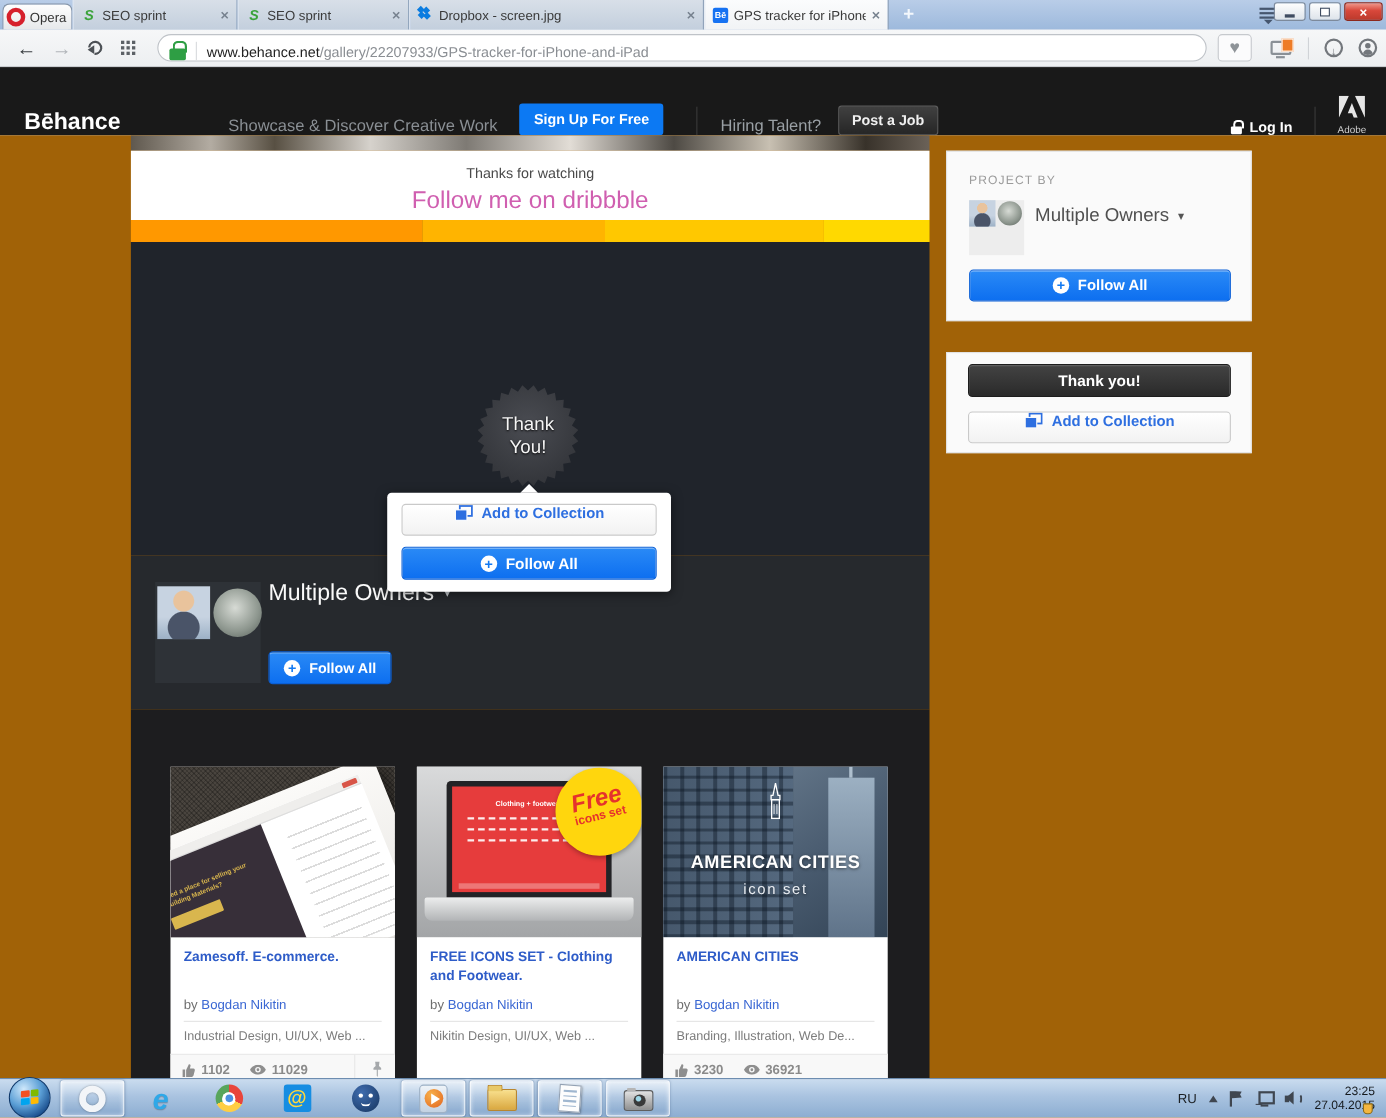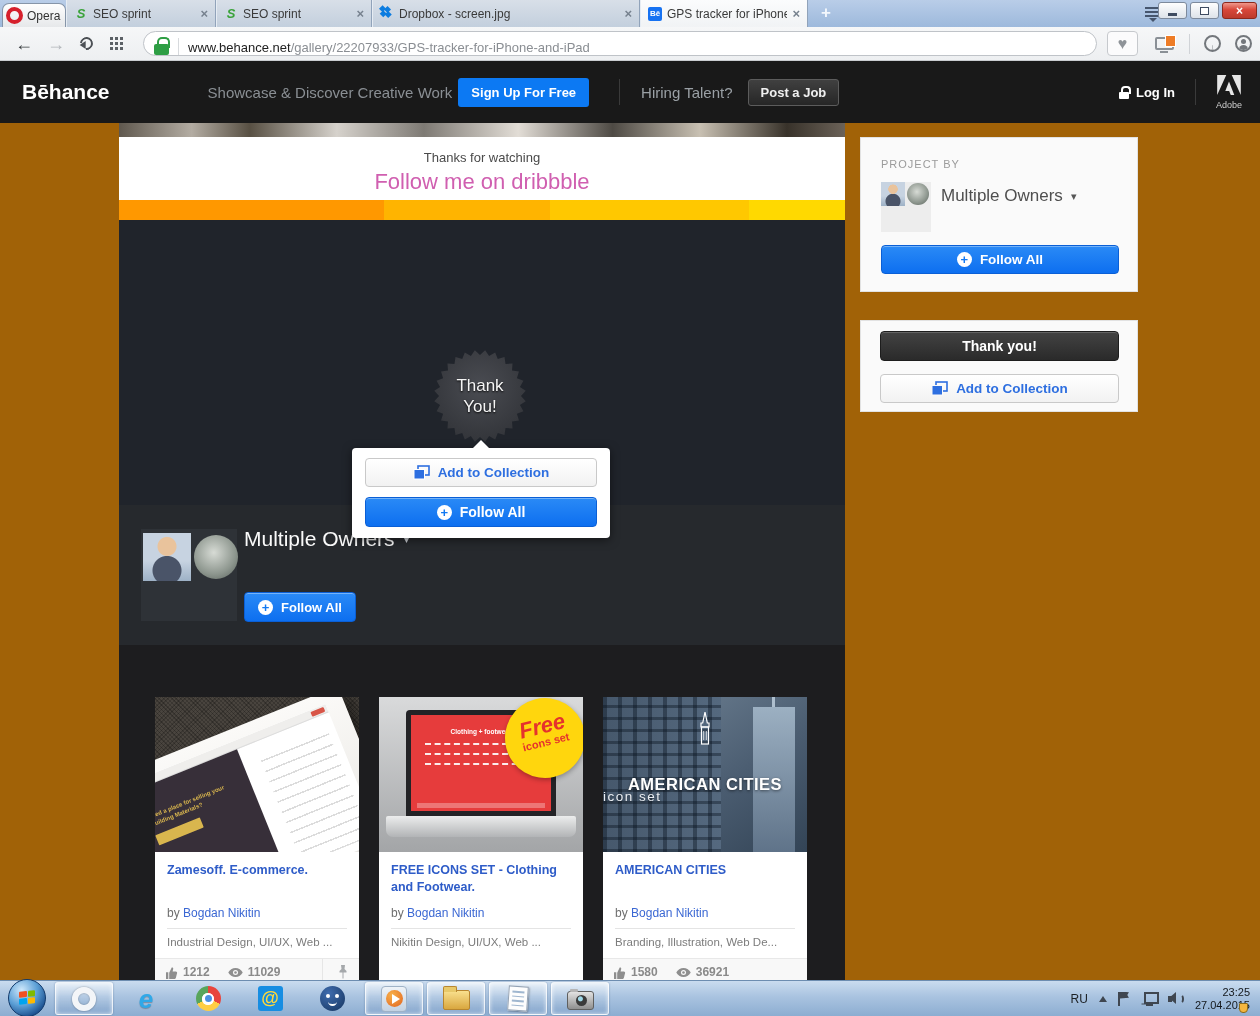--- a/index.html
+++ b/index.html
@@ -73,24 +73,24 @@
   .tb-sep{width:1px;height:20px;background:#d0d3d7;margin:0 7px}
   .ic-down{width:17px;height:17px;border:2px solid #73777c;border-radius:50%;text-align:center;margin:0 7px}
   .ic-down i{font-size:10px;font-weight:bold;color:#73777c;font-style:normal;line-height:13px}
   .ic-user{width:17px;height:17px;border:2px solid #73777c;border-radius:50%;position:relative;
            overflow:hidden;margin-left:7px}
   .ic-user::before{content:"";position:absolute;left:4px;top:2px;width:5px;height:5px;border-radius:50%;background:#73777c}
   .ic-user::after{content:"";position:absolute;left:2px;top:8px;width:9px;height:6px;border-radius:5px 5px 0 0;background:#73777c}
 
   
   .bhead{position:absolute;left:0;top:61px;width:1260px;height:62px;background:#191919;
-         display:flex;align-items:center}
+         display:flex;align-items:flex-end}
   .blogo{font-size:21px;font-weight:bold;color:#fff;margin-left:22px}
   .tagline{color:#8a8f94;font-size:15px;margin-left:98px}
-  .signup{margin-left:6px;background:#0c79f3;color:#fff;font-weight:bold;font-size:13px;
+  .signup{margin-left:20px;background:#0c79f3;color:#fff;font-weight:bold;font-size:13px;
           padding:7px 13px;border-radius:3px}
   .hsep{width:1px;height:26px;background:#3a3a3a;margin-left:30px}
   .hiring{color:#9aa0a5;font-size:15px;margin-left:21px}
   .postjob{margin-left:15px;background:linear-gradient(#404040,#262626);border:1px solid #5c5c5c;
            color:#f0f0f0;font-weight:bold;font-size:13px;padding:5px 12px;border-radius:3px}
   .loginw{margin-left:auto;display:flex;align-items:center;gap:7px;color:#fff;font-weight:bold;font-size:13px}
   .wlock{width:10px;height:13px;position:relative}
   .wlock::before{content:"";position:absolute;left:2px;top:0;width:6px;height:6px;border:2px solid #fff;
           border-bottom:none;border-radius:4px 4px 0 0}
   .wlock::after{content:"";position:absolute;left:0;bottom:0;width:10px;height:7px;background:#fff;border-radius:1px}
@@ -111,21 +111,21 @@
   .darksec{height:285px;background:#20242b;position:relative}
   .badge{position:absolute;left:315px;top:227px;width:92px;height:92px;z-index:5;
          background:radial-gradient(circle at 50% 40%,#4a4c52,#35373c 70%,#2e3035);
          display:flex;flex-direction:column;align-items:center;justify-content:center;
          color:#f5f5f5;font-size:17px;line-height:21px;text-shadow:0 1px 2px #000}
   .popup{position:absolute;left:233px;top:325px;width:258px;height:90px;background:#fff;border-radius:4px;
          box-shadow:0 2px 10px rgba(0,0,0,.5);z-index:6;padding:10px 13px}
   .popup::before{content:"";position:absolute;left:50%;top:-8px;margin-left:-8px;
          border:8px solid transparent;border-bottom:8px solid #fff;border-top:none}
   .btn-outline{height:29px;border:1px solid #c9c9c9;border-radius:4px;background:linear-gradient(#fff,#f2f2f2);
-         display:flex;align-items:center;justify-content:center;gap:8px;
+         display:flex;justify-content:center;gap:8px;
          color:#2e6fe0;font-weight:bold;font-size:13.5px}
   .btn-blue{height:30px;border-radius:4px;background:linear-gradient(#2a8af6,#0d6ff0);border:1px solid #0a5fd6;
          display:flex;align-items:center;justify-content:center;gap:8px;color:#fff;font-weight:bold;font-size:14px;
          box-shadow:inset 0 1px 0 rgba(255,255,255,.35)}
   .popup .btn-outline{margin-bottom:10px}
   .plusc{width:15px;height:15px;border-radius:50%;background:#fff;color:#1279f2;
          font-weight:bold;font-size:13px;line-height:15px;text-align:center;flex:none}
 
   .ownsec{height:140px;background:#26292d;position:relative}
   .avbox{position:absolute;left:22px;top:24px;width:96px;height:92px;background:#2e3237}
@@ -191,21 +191,21 @@
   .bld1{position:absolute;left:0;top:0;width:58%;height:100%;
      background:repeating-linear-gradient(90deg,rgba(8,18,30,.4) 0 4px,transparent 4px 15px),
                 repeating-linear-gradient(0deg,rgba(8,18,30,.4) 0 3px,transparent 3px 12px),
                 linear-gradient(90deg,#46586c,#55697f)}
   .bld2{position:absolute;right:12px;top:10px;width:42px;height:145px;
      background:linear-gradient(180deg,#9cb0c2,#5f7389)}
   .bld2::before{content:"";position:absolute;left:19px;top:-10px;width:3px;height:10px;background:#aebfce}
   .c3icon{position:absolute;left:50%;top:14px;margin-left:-11px}
   .c3title{position:absolute;top:78px;width:100%;text-align:center;color:#fff;font-weight:bold;
      font-size:16.5px;letter-spacing:.5px;text-shadow:0 1px 3px rgba(0,0,0,.55)}
-  .c3sub{position:absolute;top:92px;width:100%;color:#e9edf2;font-size:13.5px;
+  .c3sub{position:absolute;top:104px;width:100%;text-align:center;color:#e9edf2;font-size:13.5px;
      letter-spacing:1.5px;text-shadow:0 1px 3px rgba(0,0,0,.5)}
 
   
   .sbox{position:absolute;left:860px;width:278px;background:#fafafa;border:1px solid #e2e2e2}
   .sbox1{top:14px;height:155px}
   .sbox2{top:197px;height:92px}
   .pby{margin:20px 0 0 20px;font-size:11px;color:#9b9b9b;letter-spacing:1px}
   .savbox{position:absolute;left:20px;top:44px;width:50px;height:50px;background:#ededed}
   .sav1{position:absolute;left:0;top:0;width:24px;height:24px;
      background:radial-gradient(circle at 50% 30%,#e9c39c 0 4.5px,transparent 5px),
@@ -456,21 +456,21 @@
         <div class="cinfo">
           <div class="ctitle">Zamesoff. E-commerce.</div>
           <div class="cby"><span>by</span> <a>Bogdan Nikitin</a></div>
           <div class="cdiv"></div>
           <div class="cfields">Industrial Design, UI/UX, Web ...</div>
         </div>
         <div class="cstats">
           <svg width="13" height="13" viewBox="0 0 13 13">
               <path d="M1 6.2h2.3V13H1z M4.2 13V6.8l2.5-5.2c1-.3 1.8.4 1.5 1.5L7.6 5.4h3.2c.9 0 1.5.8 1.3 1.7l-1.2 4.6c-.2.8-.9 1.3-1.7 1.3z" fill="#8e8e8e"></path>
             </svg>
-          <span>1212</span>
+          <span>1102</span>
           <span class="gap"></span>
           <svg width="15" height="9" viewBox="0 0 16 10">
               <path d="M8 0C4.5 0 1.4 2 0 5c1.4 3 4.5 5 8 5s6.6-2 8-5c-1.4-3-4.5-5-8-5z" fill="#8e8e8e"></path>
               <circle cx="8" cy="5" r="2.8" fill="#f8f8f8"></circle>
               <circle cx="8" cy="5" r="1.4" fill="#8e8e8e"></circle>
             </svg>
           <span>11029</span>
           <span class="vsep"></span>
           <span class="pin">
               <svg width="12" height="14" viewBox="0 0 12 14">
@@ -522,21 +522,21 @@
         <div class="cinfo">
           <div class="ctitle">AMERICAN CITIES</div>
           <div class="cby"><span>by</span> <a>Bogdan Nikitin</a></div>
           <div class="cdiv"></div>
           <div class="cfields">Branding, Illustration, Web De...</div>
         </div>
         <div class="cstats">
           <svg width="13" height="13" viewBox="0 0 13 13">
               <path d="M1 6.2h2.3V13H1z M4.2 13V6.8l2.5-5.2c1-.3 1.8.4 1.5 1.5L7.6 5.4h3.2c.9 0 1.5.8 1.3 1.7l-1.2 4.6c-.2.8-.9 1.3-1.7 1.3z" fill="#8e8e8e"></path>
             </svg>
-          <span>1580</span>
+          <span>3230</span>
           <span class="gap"></span>
           <svg width="15" height="9" viewBox="0 0 16 10">
               <path d="M8 0C4.5 0 1.4 2 0 5c1.4 3 4.5 5 8 5s6.6-2 8-5c-1.4-3-4.5-5-8-5z" fill="#8e8e8e"></path>
               <circle cx="8" cy="5" r="2.8" fill="#f8f8f8"></circle>
               <circle cx="8" cy="5" r="1.4" fill="#8e8e8e"></circle>
             </svg>
           <span>36921</span>
         </div>
       </div>
     </div>

